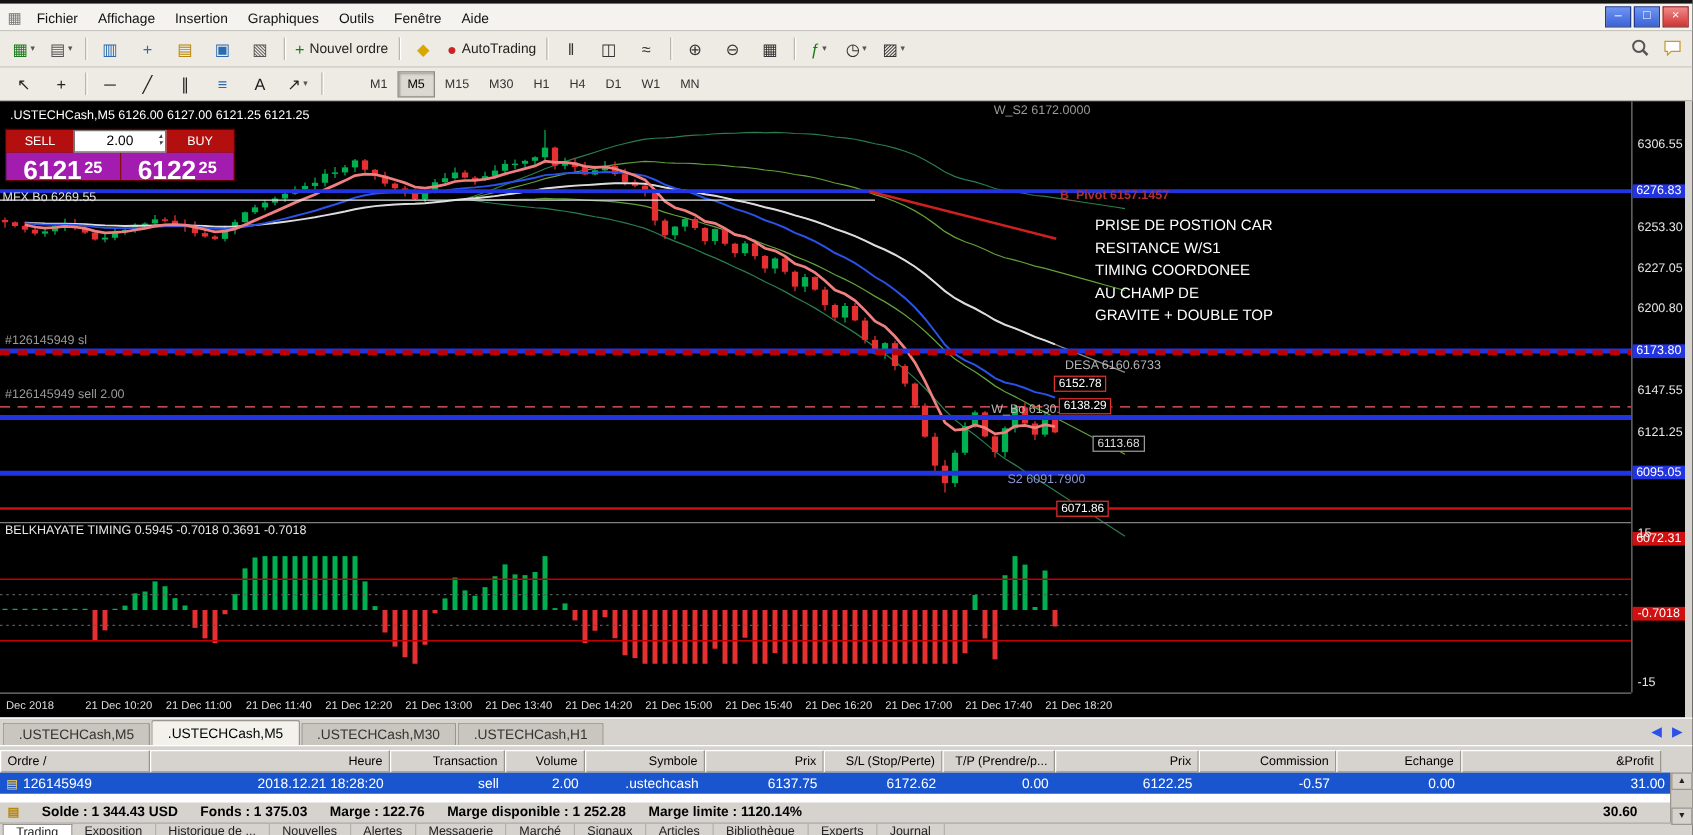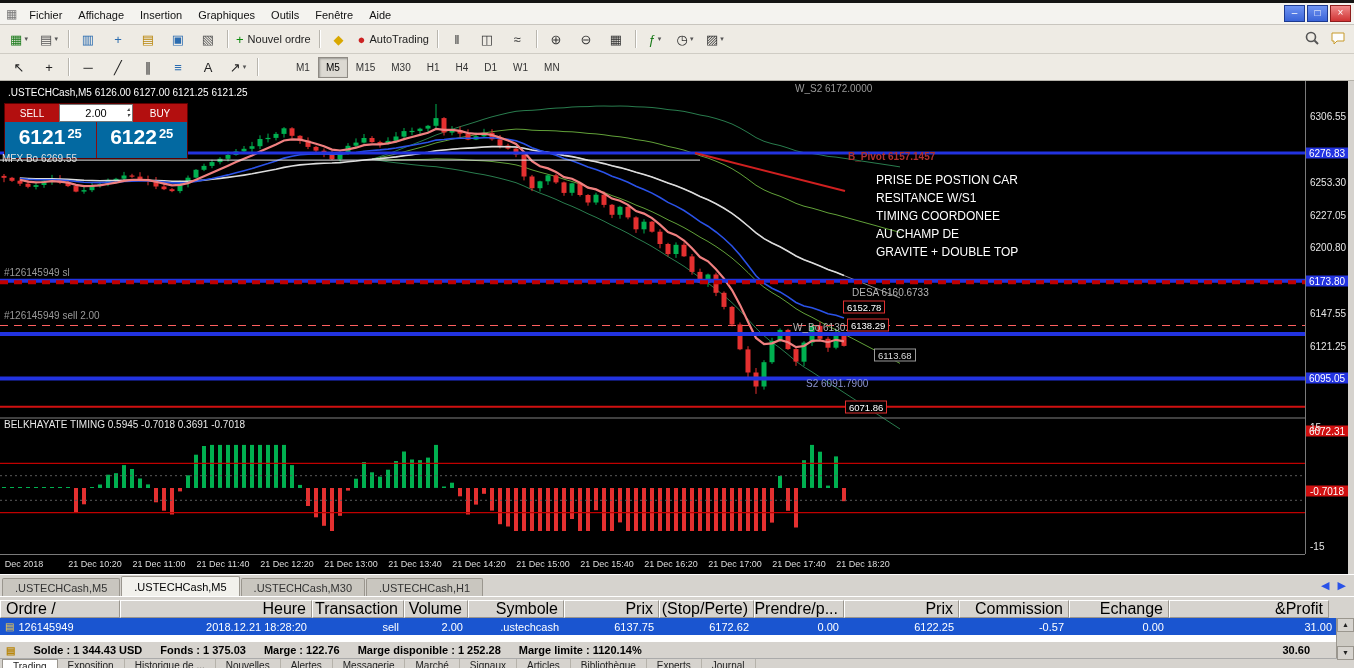--- a/index.html
+++ b/index.html
@@ -38,35 +38,35 @@
   .ann{position:absolute;font-size:12px;color:#fff;white-space:nowrap}
   .tag{position:absolute;font-size:9.5px;padding:0 3px;background:#000;color:#eee;transform:translateY(-50%);white-space:nowrap}
   .tag.red{border:1px solid #e03030;color:#fff}
   .tag.grey{border:1px solid #9a9a9a;color:#ddd}
   
   #ocp{position:absolute;left:4px;top:22px;width:182px;border:1px solid #5e0000}
   .ocp-head{display:flex;height:18px;background:#9e0b0b}
   .ocp-head .side{width:54px;color:#fff;font-size:10px;display:flex;align-items:center;justify-content:center;background:#b30f0f}
   .vol{flex:1;background:#fff;border:1px solid #777;display:flex;align-items:center;justify-content:center;font-size:11px;color:#000;position:relative}
   .vol .sp{position:absolute;right:2px;top:1px;display:flex;flex-direction:column;font-size:6px;line-height:6px;color:#444}
-  .ocp-prices{display:flex;height:36px;background:#0369a1}
+  .ocp-prices{display:flex;height:22px;background:#a21caf}
   .half{flex:1;display:flex;align-items:flex-start;justify-content:center;color:#fff;padding-top:3px}
   .half.ask{border-left:1px solid #8a0d0d}
   .big{font-size:21px;font-weight:bold;line-height:24px}
   .sup{font-size:13px;font-weight:bold;margin-left:2px;margin-top:1px}
   
   #ctabs{height:21px;background:#d6d3ce;display:flex;align-items:flex-end;padding-left:2px;border-top:1px solid #fff;position:relative}
   .ctab{height:17px;padding:0 12px;font-size:11px;display:flex;align-items:center;border:1px solid #9a968e;border-bottom:none;background:#c9c6bf;margin-right:1px;border-radius:2px 2px 0 0;color:#333;white-space:nowrap}
   .ctab.active{background:#f2f1ec;height:19px;color:#000}
   #ctab-arrows{position:absolute;right:8px;top:4px;display:flex;gap:8px;color:#2a52e8;font-size:11px}
   
   #terminal{position:relative;width:1354px;height:76px;background:#d6d3ce;border-top:1px solid #fff}
   #tsplit{height:3px}
   #thead{display:flex;height:18px}
-  .th{font-size:16px;color:#000;border-right:1px solid #9a968e;border-top:1px solid #fff;border-left:1px solid #fff;border-bottom:1px solid #9a968e;display:flex;align-items:center;padding:0 5px;box-sizing:border-box;white-space:nowrap;overflow:hidden}
+  .th{font-size:10px;color:#000;border-right:1px solid #9a968e;border-top:1px solid #fff;border-left:1px solid #fff;border-bottom:1px solid #9a968e;display:flex;align-items:center;padding:0 5px;box-sizing:border-box;white-space:nowrap;overflow:hidden}
   #tbody{height:24px;background:#fff;width:1337px}
   #trow{display:flex;height:17px;background:#1a55d0;color:#fff}
   .td{font-size:11px;display:flex;align-items:center;padding:0 5px;box-sizing:border-box;white-space:nowrap;overflow:hidden}
   .rowicon{font-size:10px;color:#ffd24a;margin-right:4px}
   #tstatus{display:flex;align-items:center;height:16px;font-size:11px;font-weight:bold;color:#000;padding-left:6px;position:relative}
   #tstatus span{margin-right:18px;white-space:nowrap}
   #statusicon{font-size:10px;color:#b8860b;margin-right:6px}
   #ttotal{position:absolute;right:26px;font-weight:bold}
   #ttabs{display:flex;height:15px;border-top:1px solid #aaa;padding-left:2px}
   .ttab{font-size:10px;padding:1px 10px;border-right:1px solid #b5b2aa;color:#222;white-space:nowrap}

